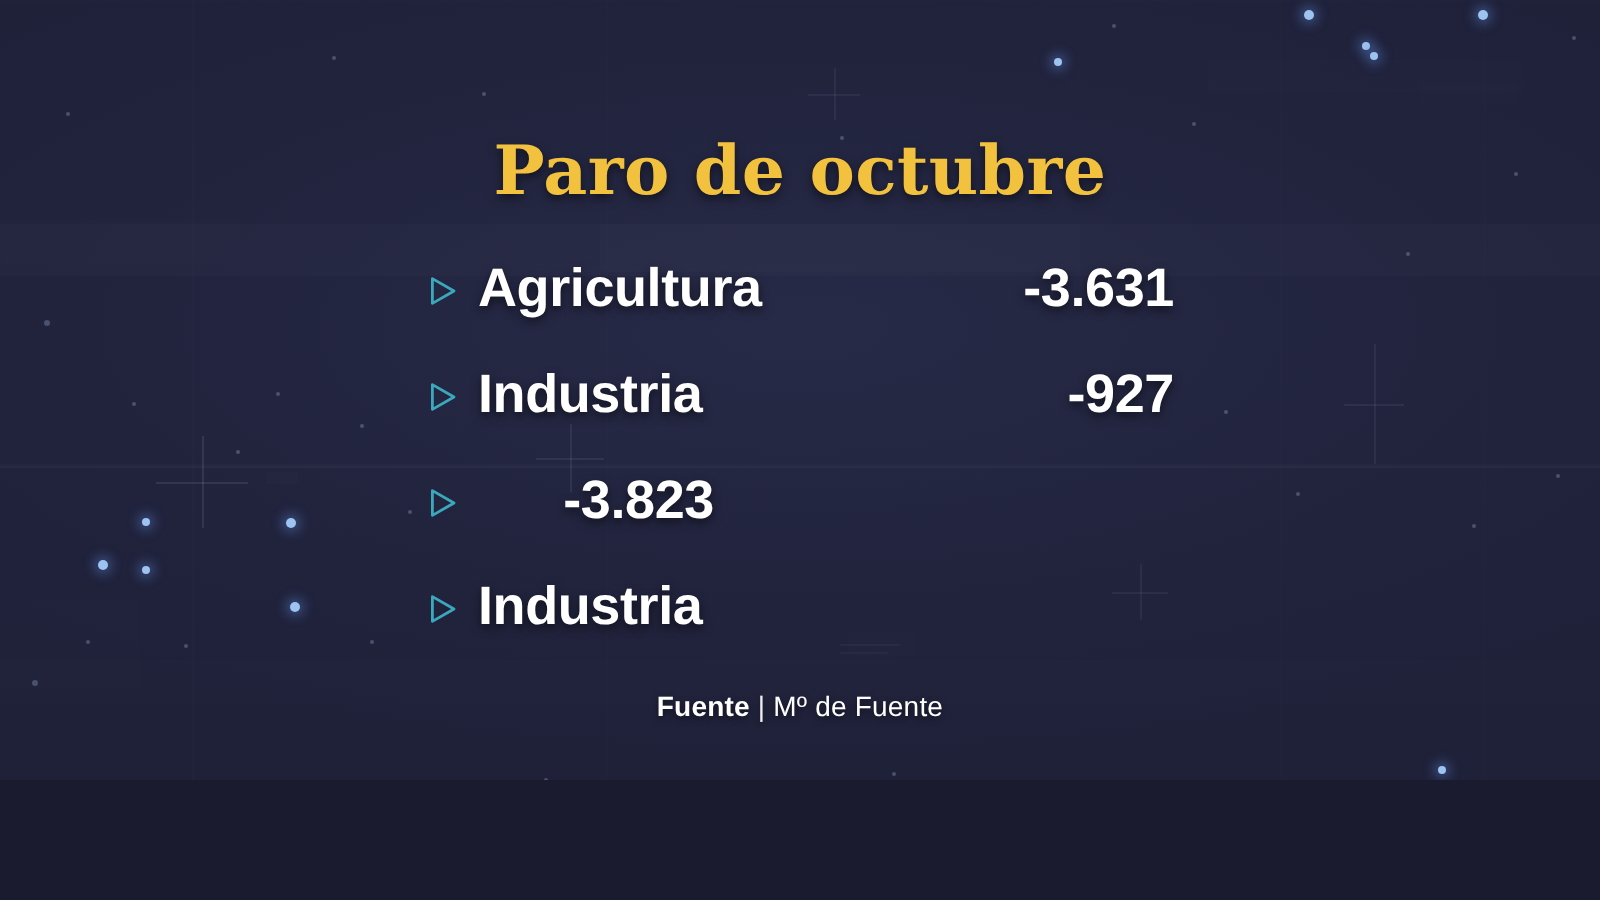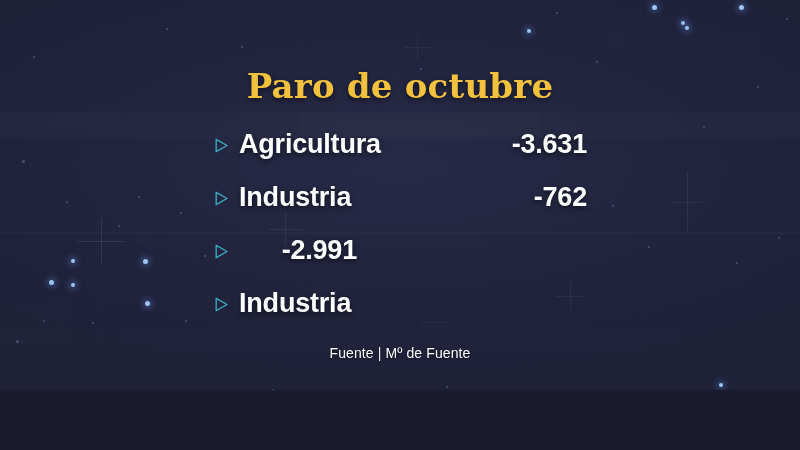--- a/index.html
+++ b/index.html
@@ -168,21 +168,21 @@
     top: 345px;
     left: 0;
     width: 800px;
     text-align: center;
     font-size: 14px;
     color: #ffffff;
     letter-spacing: .1px;
     text-shadow: 0 1px 3px rgba(0,0,0,0.5);
   }
 
-  .source .src-strong { font-weight: normal; }
+  .source .src-strong { font-weight: bold; }
   .source .src-sep { font-weight: normal; opacity: .92; }
   .source .src-rest { font-weight: normal; }
 </style>
 </head>
 <body>
 
 <div id="screen">
 
   <div class="bg-base"></div>
   <div class="bg-bands"></div>
@@ -287,30 +287,30 @@
         <span class="row-value">-3.631</span>
       </div>
 
       <div class="row">
         <span class="bullet">
           <svg width="17" height="17" viewBox="0 0 17 17" aria-hidden="true">
             <path d="M3.2 2.3 L14 8.5 L3.2 14.7 Z" fill="none" stroke="#3aa8bd" stroke-width="1.4" stroke-linejoin="round"></path>
           </svg>
         </span>
         <span class="row-label">Industria</span>
-        <span class="row-value">-762</span>
+        <span class="row-value">-927</span>
       </div>
 
       <div class="row">
         <span class="bullet">
           <svg width="17" height="17" viewBox="0 0 17 17" aria-hidden="true">
             <path d="M3.2 2.3 L14 8.5 L3.2 14.7 Z" fill="none" stroke="#3aa8bd" stroke-width="1.4" stroke-linejoin="round"></path>
           </svg>
         </span>
-        <span class="row-value">-2.991</span>
+        <span class="row-value">-3.823</span>
       </div>
 
       <div class="row">
         <span class="bullet">
           <svg width="17" height="17" viewBox="0 0 17 17" aria-hidden="true">
             <path d="M3.2 2.3 L14 8.5 L3.2 14.7 Z" fill="none" stroke="#3aa8bd" stroke-width="1.4" stroke-linejoin="round"></path>
           </svg>
         </span>
         <span class="row-label">Industria</span>
       </div>

